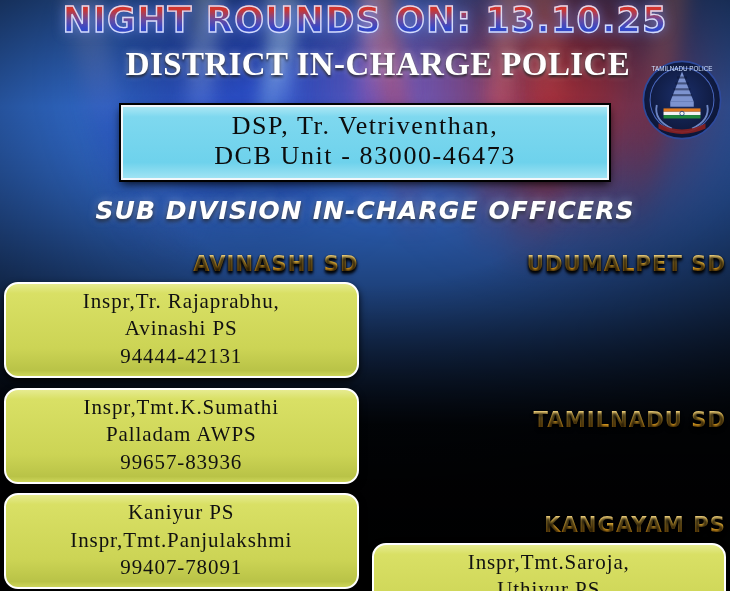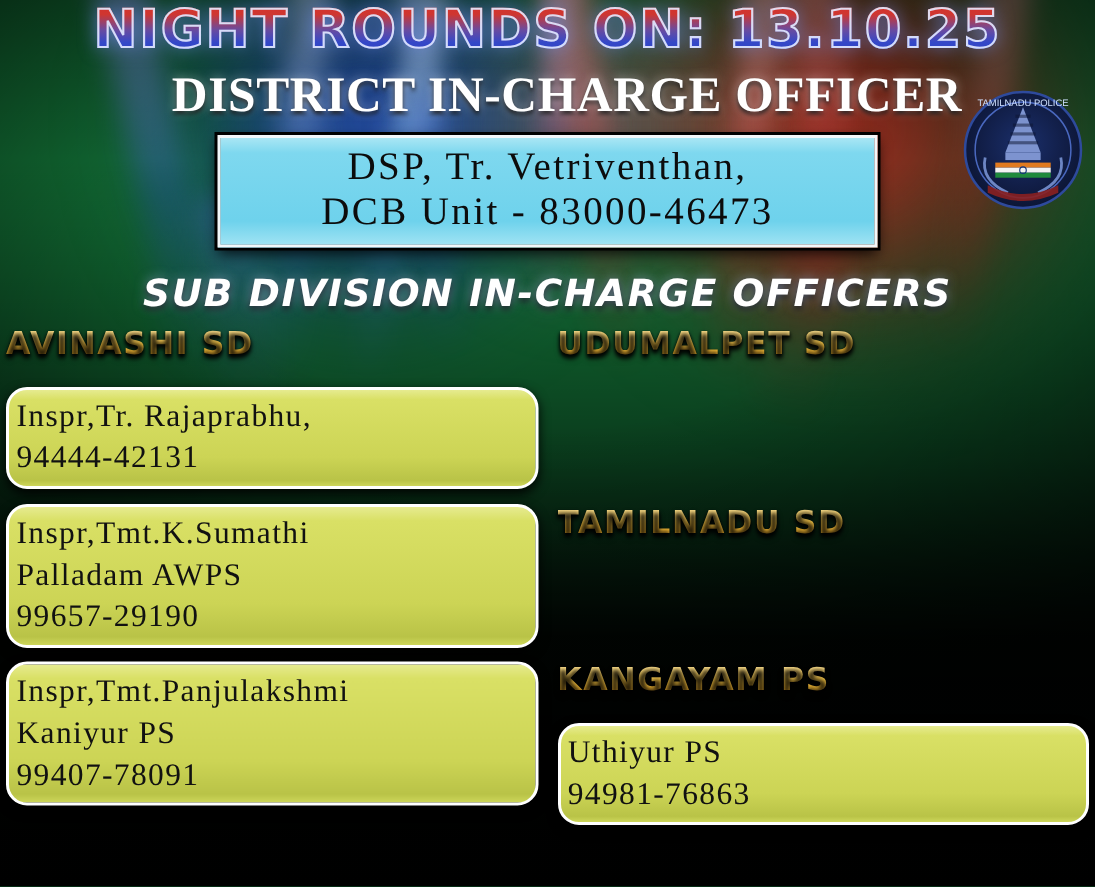--- a/index.html
+++ b/index.html
@@ -5,21 +5,21 @@
   html, body {
     margin: 0;
     padding: 0;
     background: #000;
   }
   #poster {
     position: relative;
     width: 730px;
     height: 591px;
     overflow: hidden;
-    background: #15803d;
+    background: #3b82f6;
     font-family: "Liberation Sans", sans-serif;
   }
 
   
   .bg-layer { position: absolute; inset: 0; overflow: hidden; }
   .beam {
     position: absolute;
     transform-origin: 50% 100%;
     filter: blur(9px);
     opacity: .85;
@@ -76,22 +76,22 @@
 
   .tn-logo {
     position: absolute;
     right: 6px;
     top: 57px;
     width: 84px;
     height: 84px;
   }
 
   .dsp-box {
-    width: 440px;
-    margin: 7px auto 0 auto;
+    width: 488px;
+    margin: 22px auto 0 auto;
     background: linear-gradient(to bottom, #a9e6f4 0%, #7ed8ef 14%, #6ed2ec 78%, #9fe3f3 100%);
     border: 2px solid #f2f7fa;
     box-shadow: 0 0 0 2px #000, 0 4px 9px rgba(0,0,0,.85);
     padding: 4px 6px 6px 6px;
     box-sizing: border-box;
     text-align: center;
   }
   .dsp-line {
     font-family: "Liberation Serif", "DejaVu Serif", serif;
     font-size: 26px;
@@ -115,43 +115,44 @@
   }
 
   .grid {
     margin-top: 7px;
     padding: 0 4px;
   }
   .grid-row { display: flex; gap: 13px; }
   .col { flex: 1 1 0; min-width: 0; }
 
   .sd-label {
-    text-align: left;
+    text-align: right;
     font-family: "DejaVu Sans", sans-serif;
     font-size: 21px;
     font-weight: 900;
     letter-spacing: 1.1px;
     line-height: 1.18;
     background: linear-gradient(to bottom, #ffe9a8 0%, #f3c243 30%, #e39a17 62%, #c97d07 100%);
     -webkit-background-clip: text;
     background-clip: text;
     color: transparent;
     text-shadow: 0 2px 3px rgba(0,0,0,.85);
     filter: drop-shadow(0 1px 1px rgba(0,0,0,.9));
-    padding-bottom: 16px;
+    padding-bottom: 5px;
+    margin-top: 20px;
   }
 
   .info-card {
     background: linear-gradient(to bottom, #e6eb90 0%, #d9e065 10%, #ccd455 70%, #b9c347 94%, #cdd65a 100%);
     border: 2px solid #ffffff;
     border-radius: 14px;
     box-shadow: 0 3px 7px rgba(0,0,0,.9);
     padding: 4px 5px 5px 5px;
     box-sizing: border-box;
-    text-align: left;
+    text-align: center;
   }
   .info-line {
     font-family: "Liberation Serif", "DejaVu Serif", serif;
     font-size: 21px;
     color: #111111;
     letter-spacing: .9px;
     line-height: 1.32;
     white-space: nowrap;
     overflow: hidden;
   }
@@ -183,21 +184,21 @@
     <div class="beam" style="left:500px;top:130px;width:44px;height:150px;background:linear-gradient(to bottom,rgba(190,45,45,.45),rgba(0,0,0,0));transform:rotate(7deg);"></div>
 
     <div class="vignette"></div>
   </div>
 
   <div class="content">
 
     <div class="main-title">NIGHT ROUNDS ON: 13.10.25</div>
 
     <div class="subtitle-row">
-      <div class="district-title">DISTRICT IN-CHARGE OFFICER</div>
+      <div class="district-title">DISTRICT IN-CHARGE POLICE</div>
     </div>
 
     <svg class="tn-logo" viewBox="0 0 100 100">
       <defs>
         <radialGradient id="emblemBg" cx="50%" cy="45%" r="60%">
           <stop offset="0%" stop-color="#1b2f6b"></stop>
           <stop offset="100%" stop-color="#0b1330"></stop>
         </radialGradient>
       </defs>
       <circle cx="50" cy="50" r="46" fill="url(#emblemBg)" stroke="#2e4a9c" stroke-width="2"></circle>
@@ -233,56 +234,58 @@
 
     <div class="sub-div-header">SUB DIVISION IN-CHARGE OFFICERS</div>
 
     <div class="grid">
 
       <div class="grid-row">
         <div class="col">
           <div class="sd-label">AVINASHI SD</div>
           <div class="info-card">
             <div class="info-line">Inspr,Tr. Rajaprabhu,</div>
+            <div class="info-line">Avinashi PS</div>
             <div class="info-line">94444-42131</div>
           </div>
         </div>
         <div class="col">
           <div class="sd-label">UDUMALPET SD</div>
         </div>
       </div>
 
       <div class="row-spacer"></div>
 
       <div class="grid-row">
         <div class="col">
           <div class="info-card">
             <div class="info-line">Inspr,Tmt.K.Sumathi</div>
             <div class="info-line">Palladam AWPS</div>
-            <div class="info-line">99657-29190</div>
+            <div class="info-line">99657-83936</div>
           </div>
         </div>
         <div class="col">
           <div class="sd-label">TAMILNADU SD</div>
         </div>
       </div>
 
       <div class="row-spacer-sm"></div>
 
       <div class="grid-row">
         <div class="col">
           <div class="info-card">
+            <div class="info-line">Kaniyur PS</div>
             <div class="info-line">Inspr,Tmt.Panjulakshmi</div>
-            <div class="info-line">Kaniyur PS</div>
             <div class="info-line">99407-78091</div>
           </div>
         </div>
         <div class="col">
           <div class="sd-label">KANGAYAM PS</div>
           <div class="info-card">
+            <div class="info-line">Inspr,Tmt.Saroja,</div>
             <div class="info-line">Uthiyur PS</div>
             <div class="info-line">94981-76863</div>
           </div>
         </div>
       </div>
 
     </div>
   </div>
 </div>
 

